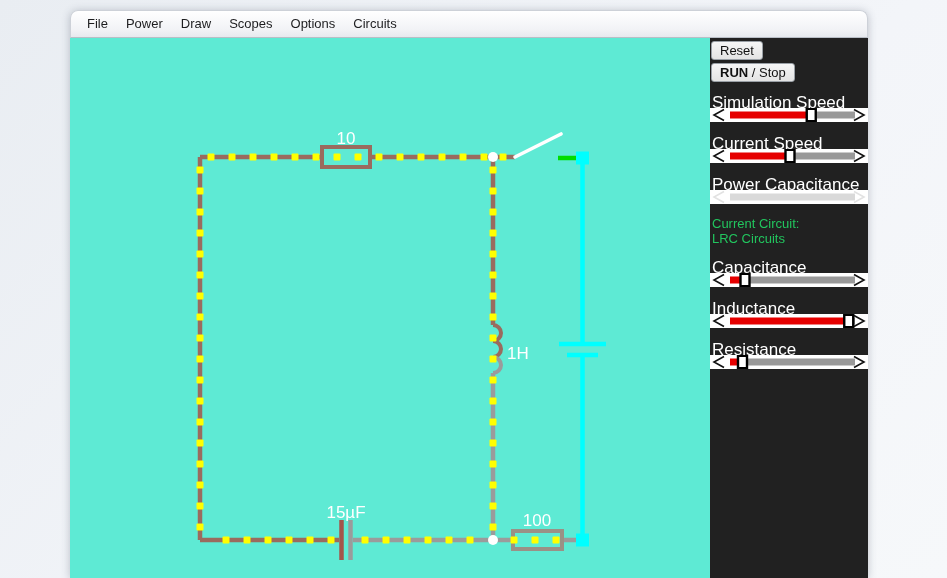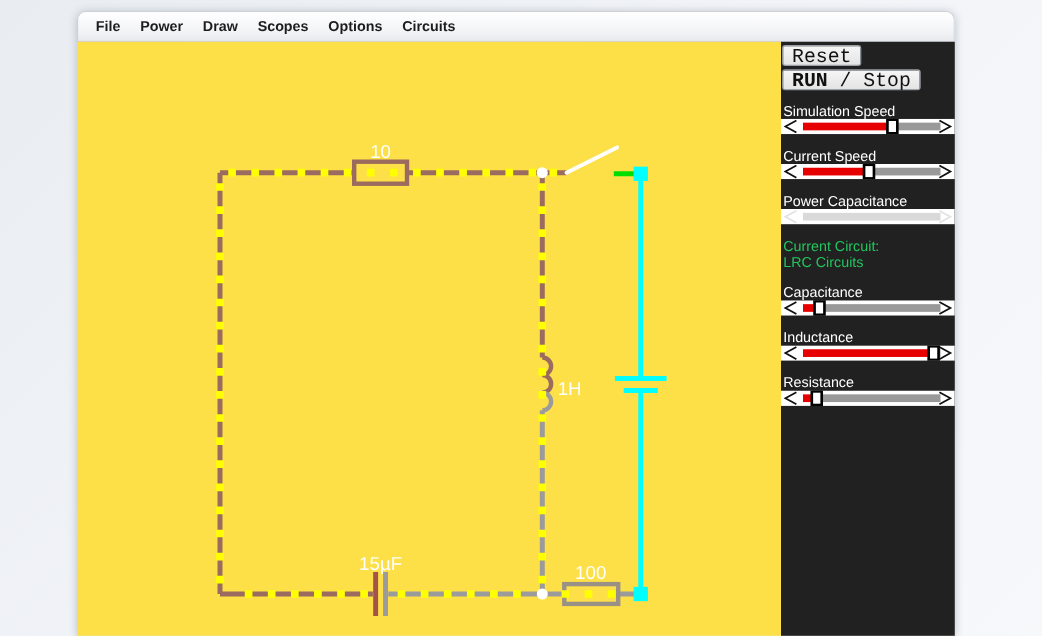--- a/index.html
+++ b/index.html
@@ -7,35 +7,35 @@
     font-family:"Liberation Sans", sans-serif;
     background:linear-gradient(135deg,#e9edf2 0%,#f3f5f9 60%,#f6f8fa 100%); }
 
   .app-card { position:absolute; left:70px; top:10px; width:798px; height:568px;
     border-radius:8px 8px 0 0; box-shadow:0 1px 8px rgba(60,70,90,.30); }
 
   .menubar { position:absolute; left:0; top:0; width:798px; height:28px;
     background:linear-gradient(#ffffff,#f2f3f6 70%,#e7e9ee);
     border:1px solid #cdd1d8; border-bottom:1px solid #b9bec6;
     border-radius:8px 8px 0 0; display:flex; align-items:center; padding-left:7px; }
-  .menu-item { padding:0 9px; font-size:13px; font-weight:700; color:#1d1d1f;
+  .menu-item { padding:0 9px; font-size:13px; font-weight:400; color:#1d1d1f;
     line-height:26px; cursor:default; }
 
   .content { position:absolute; left:0; top:28px; width:798px; height:540px; display:flex; }
-  .canvas { position:relative; width:640px; height:540px; background:#fde047; }
+  .canvas { position:relative; width:640px; height:540px; background:#5eead4; }
   .canvas svg { display:block; }
   .circuit-label { font-family:"Liberation Sans",sans-serif; font-size:17px; fill:#ffffff; }
 
   .panel { position:relative; width:158px; height:540px; background:#212121;
     color:#ffffff; font-size:13px; }
   .btn { position:absolute; left:1px; height:19px; background:linear-gradient(#f6f6f6,#e4e4e4);
-    border:1px solid #9aa0a6; border-radius:3px; font-family:Liberation Mono, monospace;
-    font-size:18px; color:#111; padding:0 8px; cursor:pointer; }
+    border:1px solid #9aa0a6; border-radius:3px; font-family:Liberation Sans, sans-serif;
+    font-size:13px; color:#111; padding:0 8px; cursor:pointer; }
   .btn b { font-weight:700; }
-  .p-label { position:absolute; left:2px; font-size:13px; color:#ffffff; white-space:nowrap; }
+  .p-label { position:absolute; left:2px; font-size:17px; color:#ffffff; white-space:nowrap; }
   .fs-slider { position:absolute; left:0; width:158px; height:14px; display:block; cursor:pointer; }
   .info { position:absolute; left:2px; color:#22c55e; font-size:13px; line-height:15px; }
 </style>
 </head>
 <body>
 
 <div class="app-card">
 
   <div class="menubar">
     <div class="menu-item">File</div>

